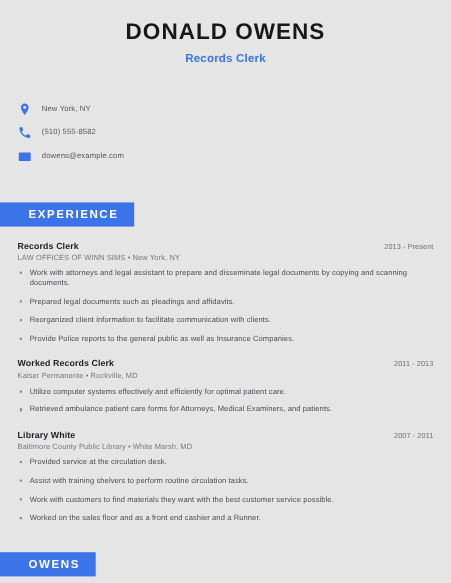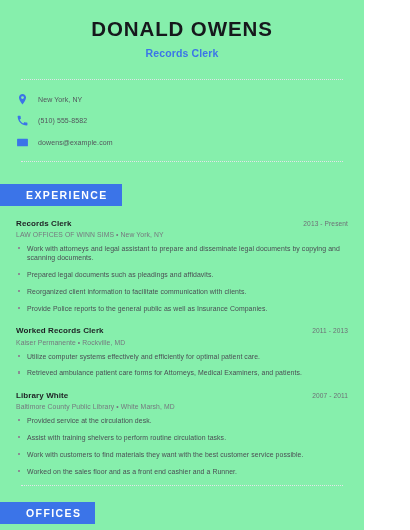--- a/index.html
+++ b/index.html
@@ -10,24 +10,24 @@
     background: #ffffff;
   }
 
   body {
     font-family: "Liberation Sans", sans-serif;
     color: #3b3b3b;
     overflow: hidden;
   }
 
   .page {
-    width: 364px;
+    width: 410px;
     height: 530px;
     position: relative;
-    background: #86efac;
+    background: #e5e5e5;
     padding: 0 16px;
   }
 
   
   .header {
     padding-top: 17px;
     text-align: center;
   }
 
   .full-name {
@@ -242,18 +242,18 @@
         <li class="bullet">Assist with training shelvers to perform routine circulation tasks.</li>
         <li class="bullet">Work with customers to find materials they want with the best customer service possible.</li>
         <li class="bullet">Worked on the sales floor and as a front end cashier and a Runner.</li>
       </ul>
     </div>
   </div>
 
   <div class="divider divider-mid"></div>
 
   <div class="section skills">
-    <div class="section-bar">OFFICES</div>
+    <div class="section-bar">OWENS</div>
 
     
   </div>
 
 </div>
 
 </body></html>

